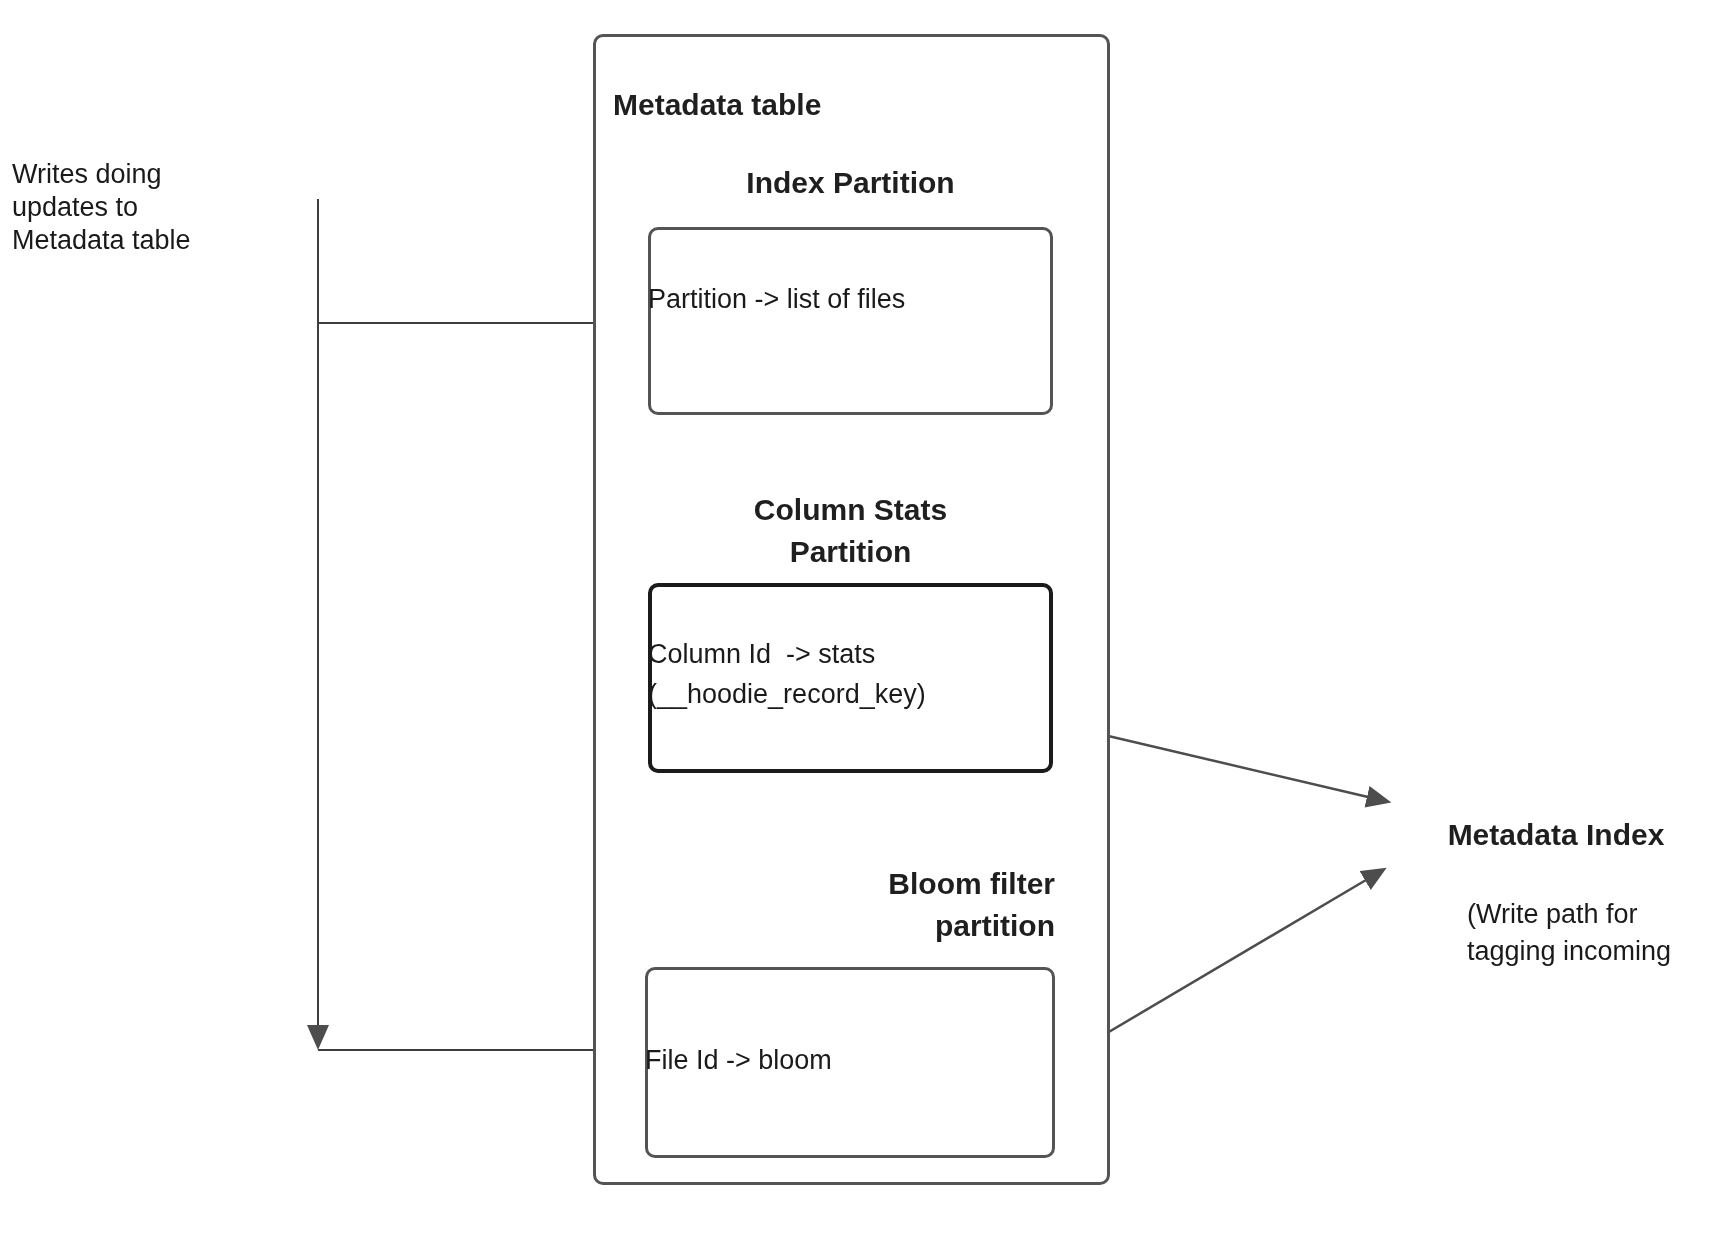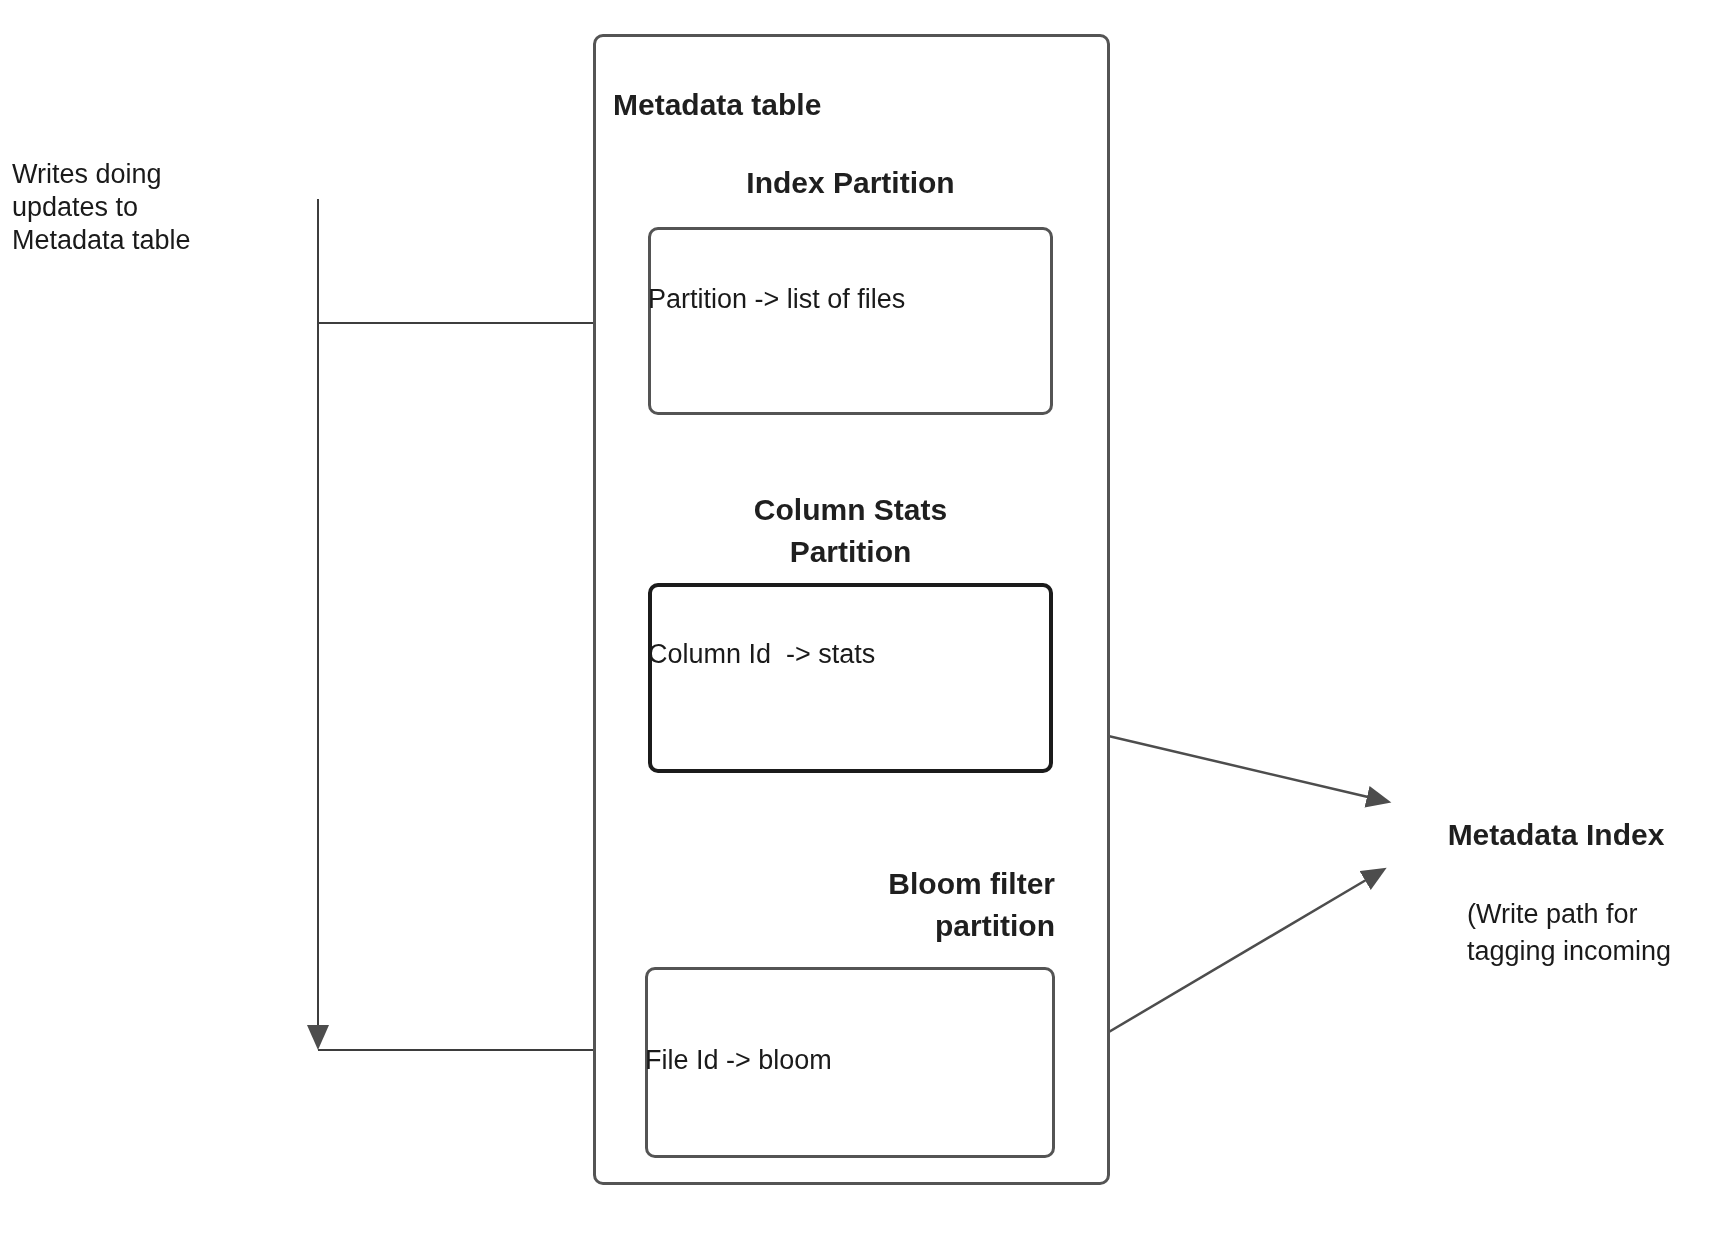--- a/index.html
+++ b/index.html
@@ -90,20 +90,21 @@
 
   <div class="heading" style="left:648px; top:477px; width:405px;margin-top:12px;">
     <span class="line">Column Stats</span>
     <span class="line">Partition</span>
   </div>
 
   <div class="box dark" style="left:648px; top:583px; width:405px; height:190px;"></div>
 
   <div class="txt" style="left:648px; top:634px; width:436px; line-height:40px;">
     <span class="line prewrap">Column Id  -&gt; stats</span>
+    <span class="line prewrap">(__hoodie_record_key)</span>
   </div>
 
   <div class="heading" style="left:645px; top:863px; width:410px;text-align:right;">
     <span class="line">Bloom filter</span>
     <span class="line">partition</span>
   </div>
 
   <div class="box gray" style="left:645px; top:967px; width:410px; height:191px;"></div>
 
   <div class="txt" style="left:645px; top:1044px; width:326px;">File Id -&gt; bloom</div>

